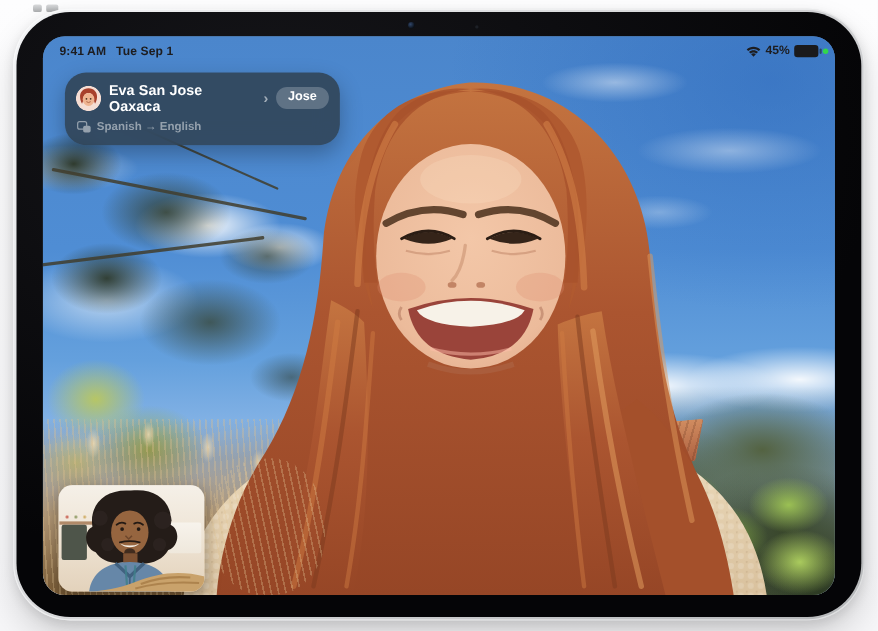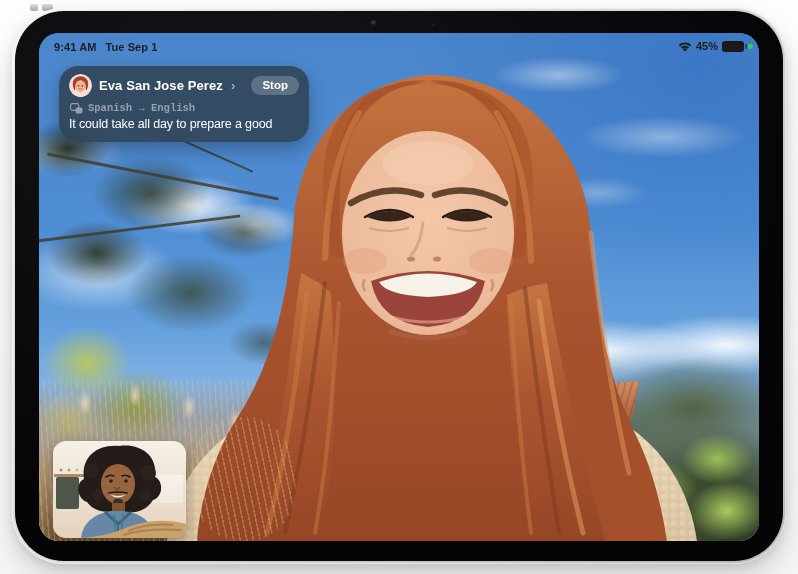--- a/index.html
+++ b/index.html
@@ -88,21 +88,21 @@
 
   
   .banner{position:absolute;left:20px;top:33px;width:250px;z-index:40;border-radius:19px;padding:8px 10px 9px 10px;box-sizing:border-box;
     background:rgba(47,63,79,.84);backdrop-filter:blur(10px);-webkit-backdrop-filter:blur(10px);
     box-shadow:0 8px 20px rgba(0,0,0,.28);}
   .banner-row1{display:flex;align-items:center;gap:7px;}
   .banner-name{font-size:13px;font-weight:700;color:#fff;letter-spacing:.1px;}
   .banner-chevron{font-size:13px;font-weight:700;color:rgba(255,255,255,.55);margin-left:1px;}
   .stop-pill{margin-left:auto;font-size:11.5px;font-weight:700;color:#fff;background:rgba(255,255,255,.22);
     border:none;border-radius:999px;padding:3px 11px;line-height:1.2;cursor:pointer;}
-  .banner-row2{display:flex;align-items:center;gap:5px;margin:5px 0 2px 1px;font-size:10.5px;font-weight:600;color:#95a1ad;font-family:Liberation Mono, monospace;}
+  .banner-row2{display:flex;align-items:center;gap:5px;margin:5px 0 2px 1px;font-size:10.5px;font-weight:600;color:#95a1ad;}
   .banner-msg{margin-top:2px;font-size:12.5px;line-height:16.5px;color:#fff;letter-spacing:-.15px;}
   .banner-msg span{display:block;white-space:nowrap;}
   .avatar{width:23px;height:23px;border-radius:50%;overflow:hidden;flex:0 0 auto;}
 
   
   .pip{position:absolute;left:14px;top:408px;width:133px;height:97px;z-index:35;border-radius:13px;overflow:hidden;
     box-shadow:0 5px 14px rgba(0,0,0,.35);cursor:pointer;}
   .pip-bg{position:absolute;inset:0;background:linear-gradient(180deg,#f5f0e8 0%,#efe5d6 45%,#e3d2bb 100%);}
   .pip-board{position:absolute;left:3px;top:36px;width:23px;height:32px;background:#4e554a;border-radius:2px;}
   .pip-shelf{position:absolute;left:1px;top:33px;width:42px;height:2.5px;background:#b08968;}
@@ -259,33 +259,32 @@
             <div class="avatar">
               <svg width="23" height="23" viewBox="0 0 23 23">
                 <circle cx="11.5" cy="11.5" r="11.5" fill="#f5ddd3"></circle>
                 <path d="M11.5,2.2 C6.5,2.2 3.4,6 3.8,10.5 C4,13 4.6,14.8 5.6,16.4 L7,12.5 C6.6,9 8.6,6.6 11.5,6.6 C14.4,6.6 16.4,9 16,12.5 L17.4,16.4 C18.4,14.8 19,13 19.2,10.5 C19.6,6 16.5,2.2 11.5,2.2 Z" fill="#a8402c"></path>
                 <ellipse cx="11.5" cy="12.4" rx="5.3" ry="5.9" fill="#efb491"></ellipse>
                 <circle cx="9.6" cy="11.8" r="0.8" fill="#44301f"></circle>
                 <circle cx="13.4" cy="11.8" r="0.8" fill="#44301f"></circle>
                 <path d="M9.8,14.6 Q11.5,16.1 13.2,14.6" stroke="#b06a4a" stroke-width="0.9" fill="none" stroke-linecap="round"></path>
               </svg>
             </div>
-            <span class="banner-name">Eva San Jose Perez</span>
+            <span class="banner-name">Eva San Jose Oaxaca</span>
             <span class="banner-chevron">›</span>
-            <button class="stop-pill">Stop</button>
+            <button class="stop-pill">Jose</button>
           </div>
           <div class="banner-row2">
             <svg width="13" height="11" viewBox="0 0 13 11">
               <rect x="0.6" y="0.6" width="8.2" height="6.8" rx="1.8" fill="none" stroke="#95a1ad" stroke-width="1.1"></rect>
               <rect x="5.6" y="4.4" width="6.8" height="6" rx="1.6" fill="#95a1ad"></rect>
             </svg>
             <span>Spanish → English</span>
           </div>
           <div class="banner-msg">
-            <span>It could take all day to prepare a good</span>
           </div>
         </div>
 
         <div class="pip">
           <div class="pip-bg"></div>
           <div class="pip-items-l"></div>
           <div class="pip-shelf"></div>
           <div class="pip-board"></div>
           <div class="pip-light"></div>
           <div class="pip-shelf-r">

